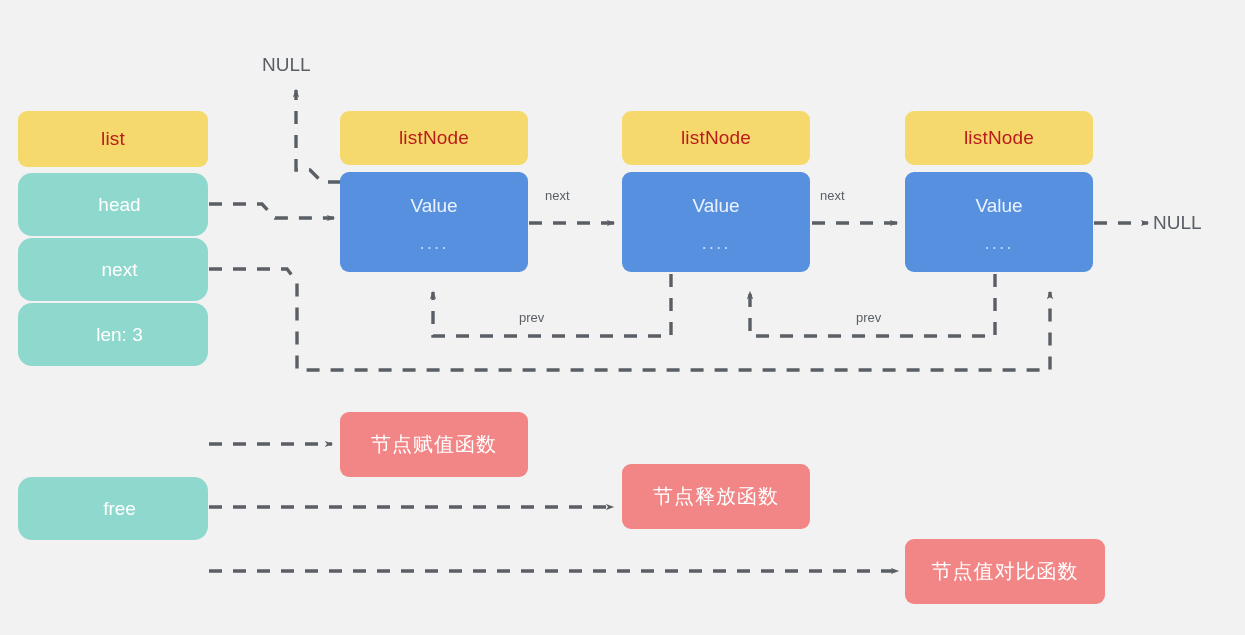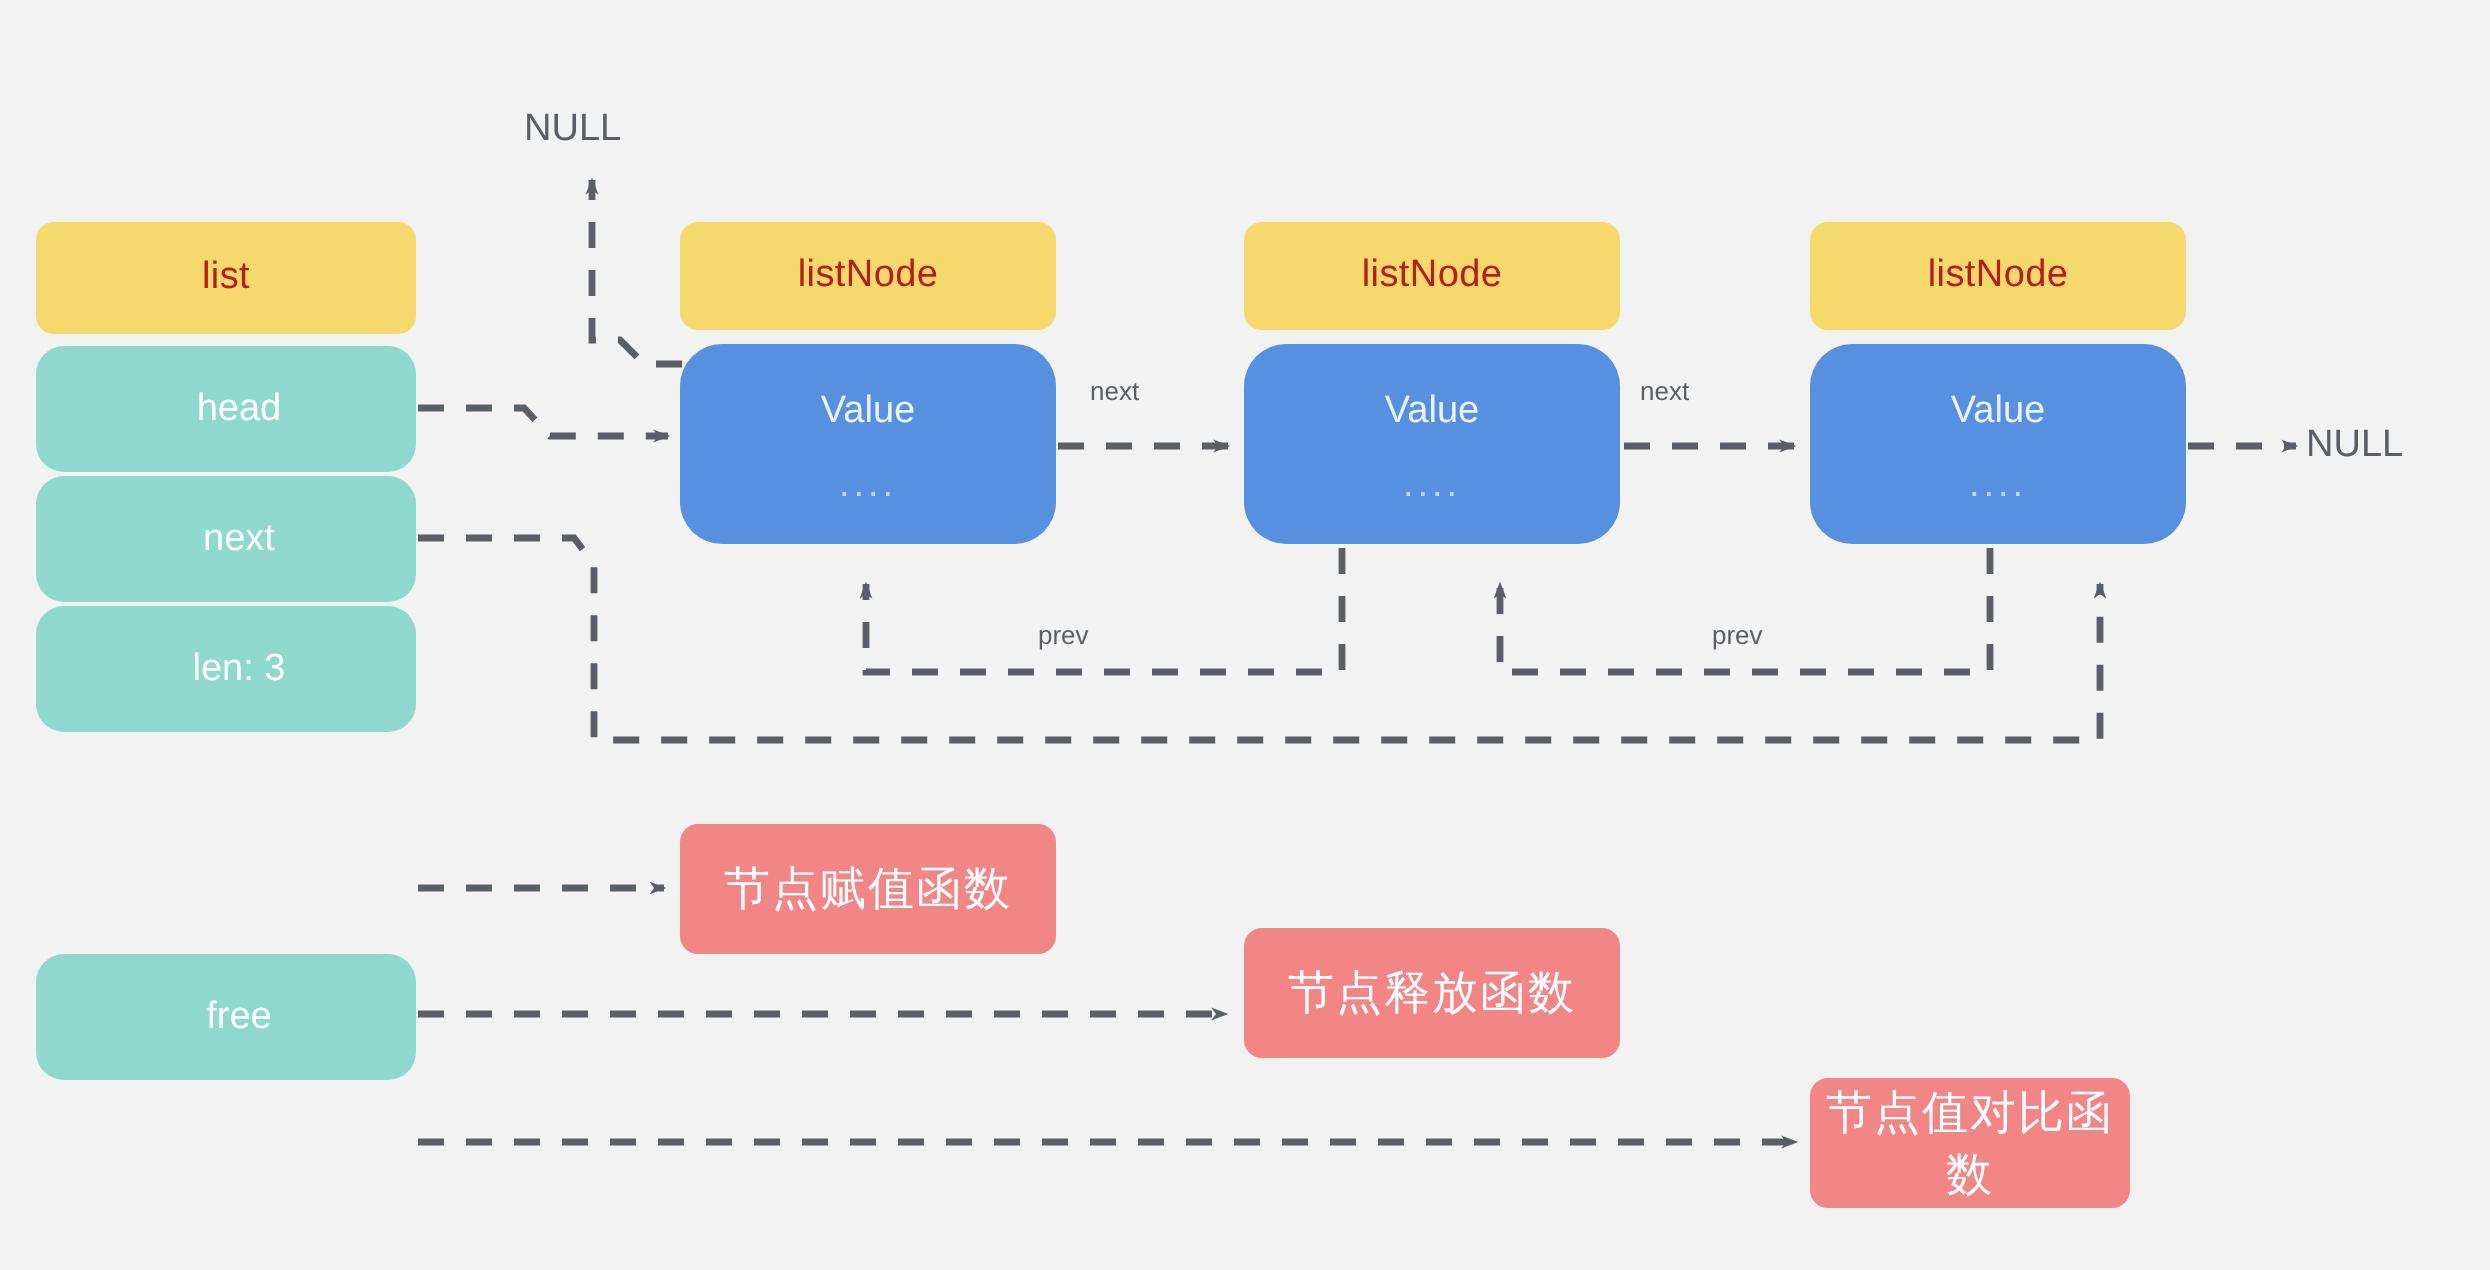--- a/index.html
+++ b/index.html
@@ -48,42 +48,42 @@
   }
   .cell-teal {
     background: #8ed8cd;
     color: #ffffff;
     border-radius: 14px;
     font-size: 19px;
     padding-left: 13px;
   }
   .node-blue {
     background: #5690df;
-    border-radius: 21px;
+    border-radius: 9px;
     flex-direction: column;
     color: #e8f2ff;
   }
   .node-blue .val {
     font-size: 19px;
     color: #eaf3ff;
     line-height: 1;
     margin-top: 4px;
   }
   .node-blue .dots {
     font-size: 19px;
     color: #bcd8fa;
     letter-spacing: 2px;
     line-height: 1;
     margin-top: 18px;
   }
   .fn-red {
     background: #f28585;
     color: #ffffff;
     border-radius: 9px;
-    font-size: 23px;
+    font-size: 20px;
     font-family: "DejaVu Sans", "Liberation Sans", sans-serif;
     letter-spacing: 1px;
   }
   .edge-label {
     position: absolute;
     color: #5a5f66;
     font-size: 13px;
     user-select: none;
     white-space: nowrap;
   }
@@ -165,15 +165,15 @@
   <div class="edge-label" style="left:545px; top:188px;">next</div>
   <div class="edge-label" style="left:820px; top:188px;">next</div>
 
   <div class="edge-label" style="left:519px; top:310px;">prev</div>
   <div class="edge-label" style="left:856px; top:310px;">prev</div>
 
   <div class="box cell-teal" style="left:18px; top:477px; width:190px; height:63px;">free</div>
 
   <div class="box fn-red" style="left:340px; top:412px; width:188px; height:65px;">节点赋值函数</div>
   <div class="box fn-red" style="left:622px; top:464px; width:188px; height:65px;">节点释放函数</div>
-  <div class="box fn-red" style="left:905px; top:539px; width:160px; height:65px;">节点值对比函数</div>
+  <div class="box fn-red" style="left:905px; top:539px; width:200px; height:65px;">节点值对比函数</div>
 
 </div>
 
 </body></html>

